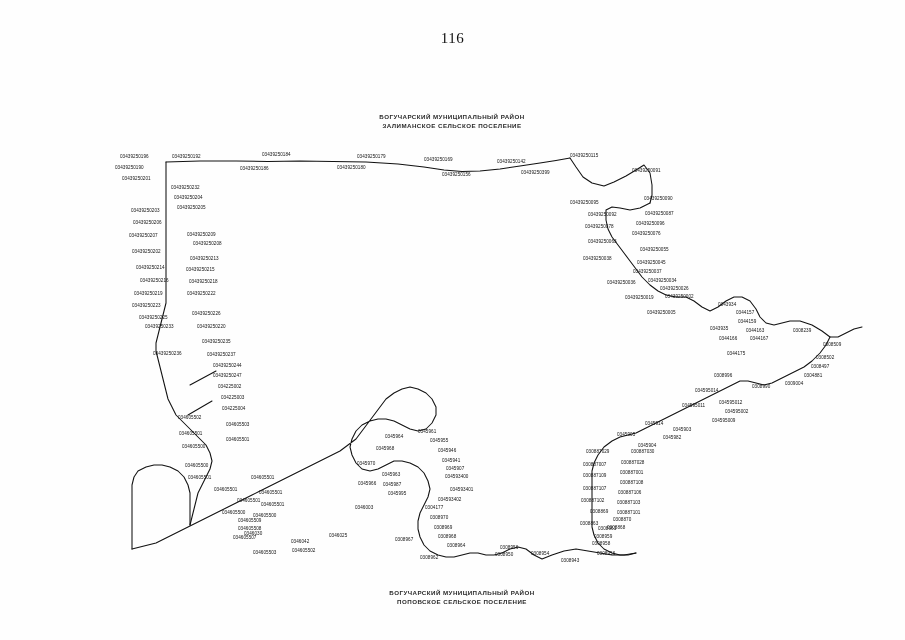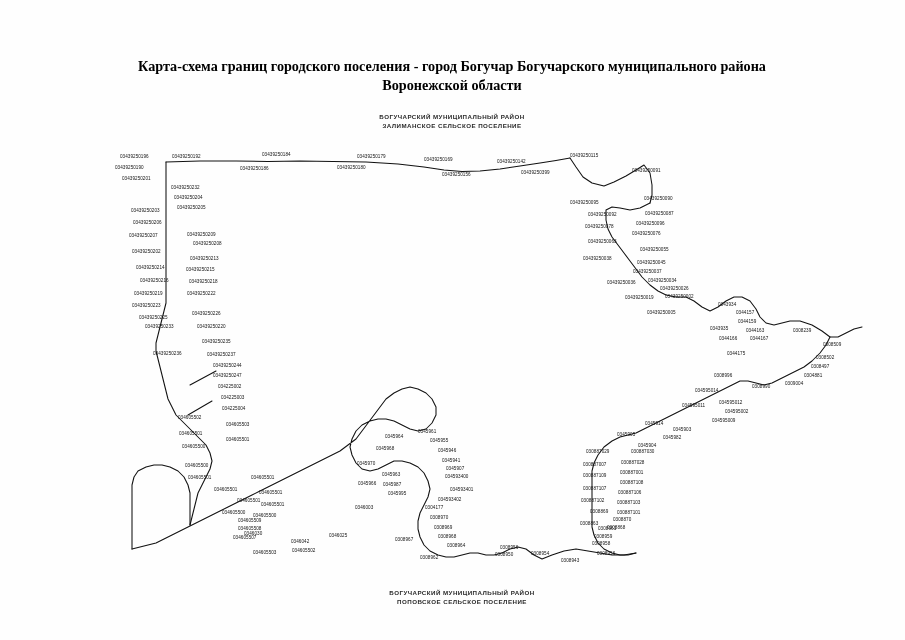--- a/index.html
+++ b/index.html
@@ -45,25 +45,22 @@
     color:#141414;
     white-space:nowrap;
     transform-origin:left top;
   }
 </style>
 </head>
 <body>
 
 <div class="page">
 
-
-  <div class="doc-title">
-    <span>Карта-схема границ городского поселения - город Богучар Богучарского муниципального района</span>
-    <span class="l2">Воронежской области</span>
-  </div>
+  <div class="page-number">116</div>
+
 
   <div class="region-caption top">
     <div>БОГУЧАРСКИЙ МУНИЦИПАЛЬНЫЙ РАЙОН</div>
     <div>ЗАЛИМАНСКОЕ СЕЛЬСКОЕ ПОСЕЛЕНИЕ</div>
   </div>
 
   <div class="region-caption bottom">
     <div>БОГУЧАРСКИЙ МУНИЦИПАЛЬНЫЙ РАЙОН</div>
     <div>ПОПОВСКОЕ СЕЛЬСКОЕ ПОСЕЛЕНИЕ</div>
   </div>

